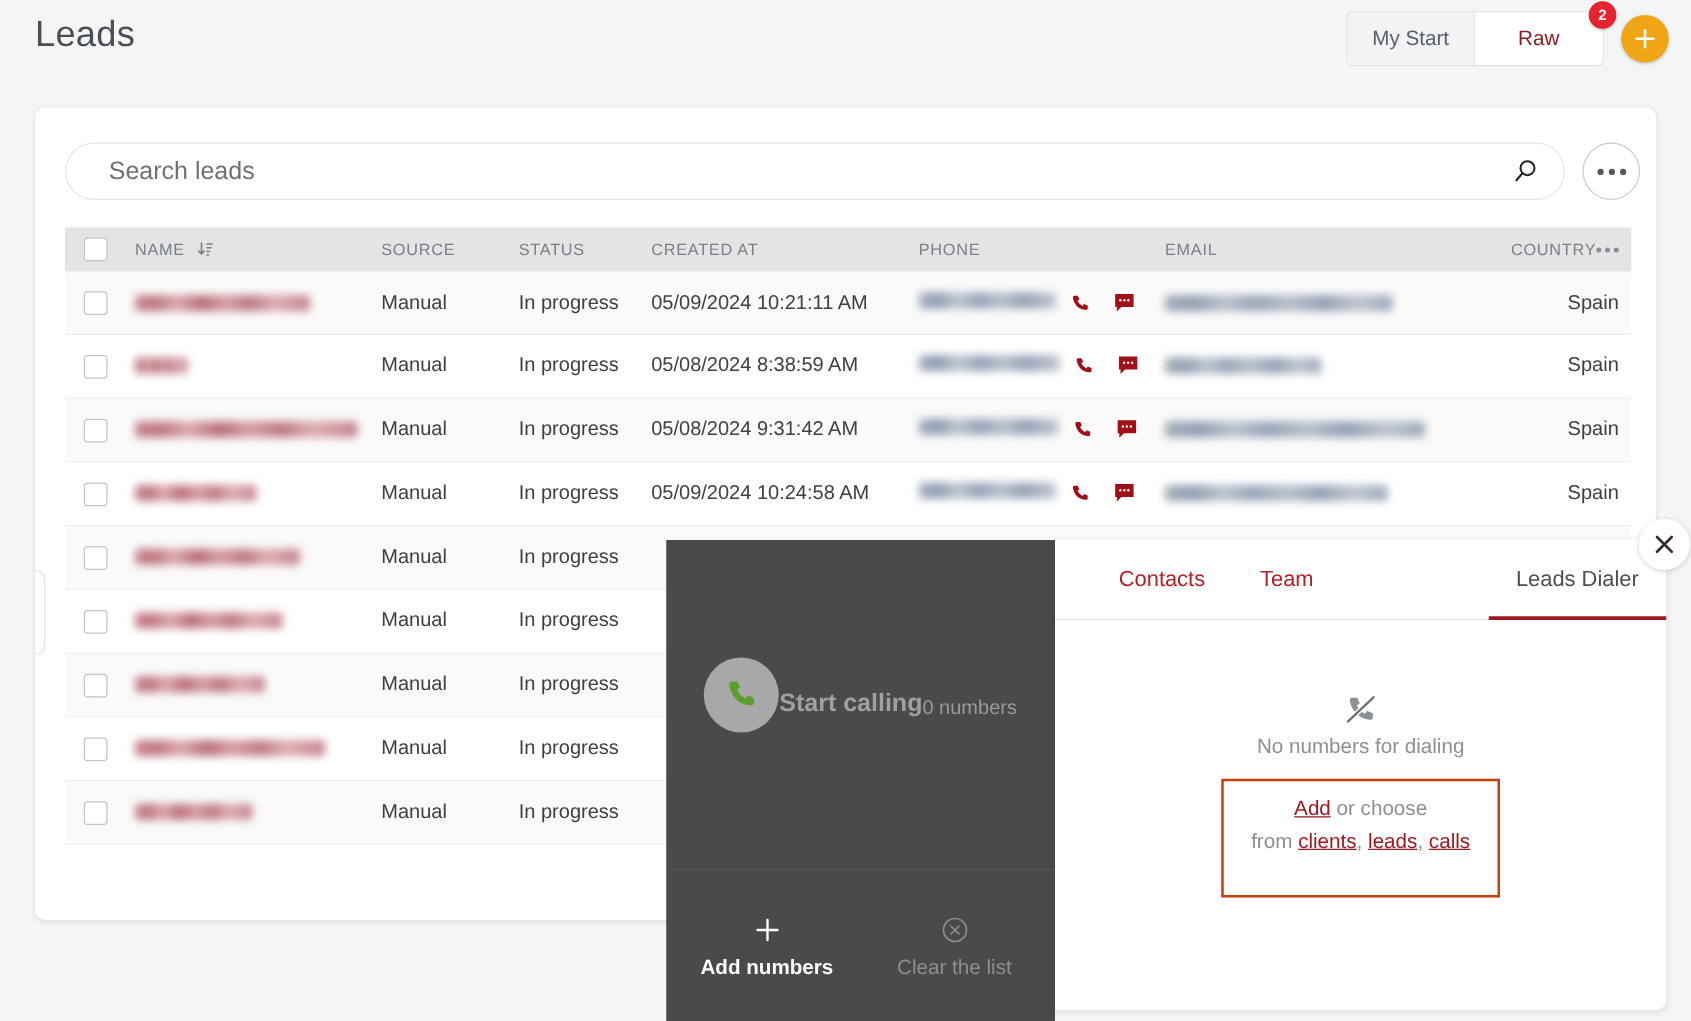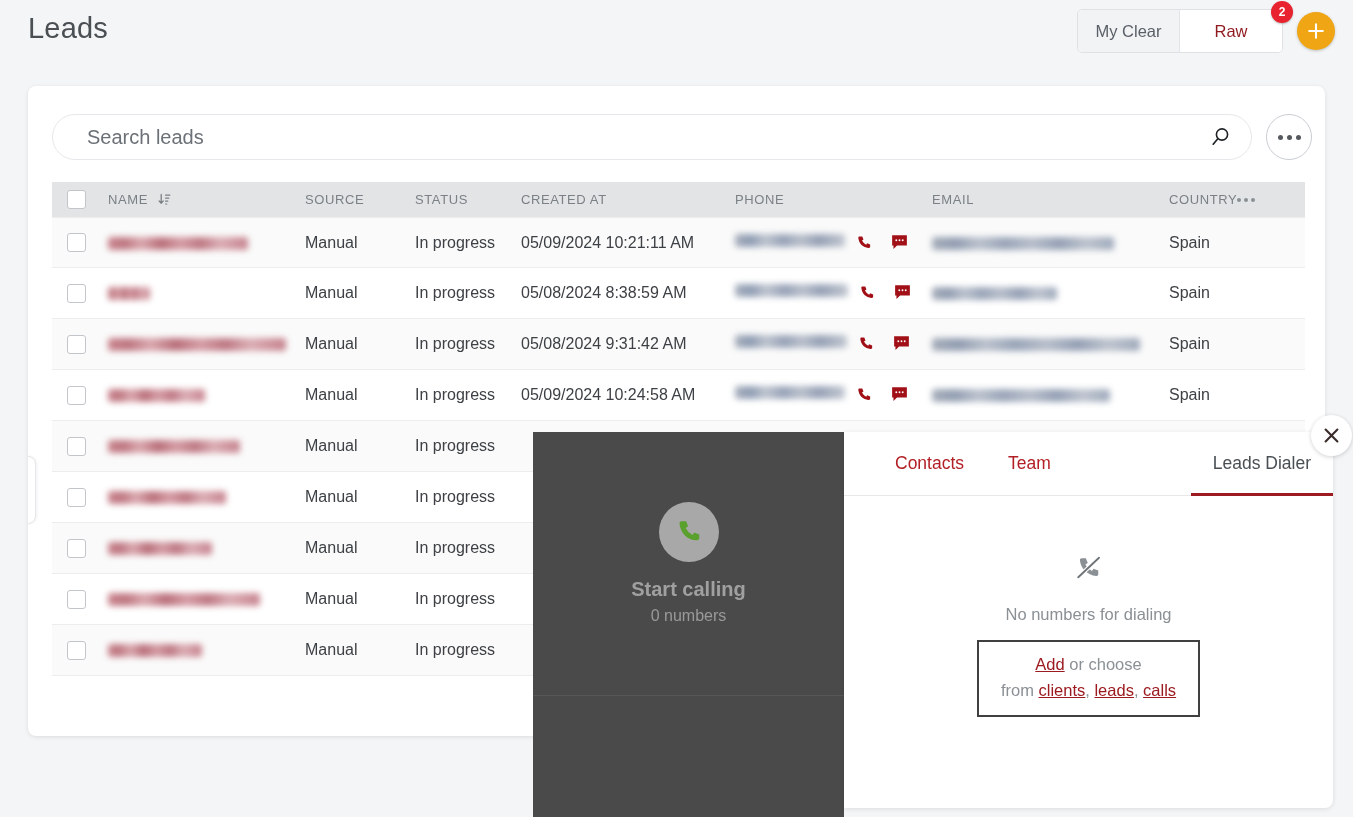--- a/index.html
+++ b/index.html
@@ -86,21 +86,21 @@
   .trow.even { background: #ffffff; }
   .trow:first-child { border-top: 1px solid #ededee; }
 
   .c-chk   { width: 48px; display: flex; justify-content: center; flex: none; }
   .c-name  { width: 205px; flex: none; padding-left: 8px; }
   .c-src   { width: 110px; flex: none; }
   .c-stat  { width: 106px; flex: none; }
   .c-date  { width: 214px; flex: none; }
   .c-phone { width: 197px; flex: none; display: flex; align-items: flex-start; }
   .c-email { width: 237px; flex: none; }
-  .c-ctry  { width: 136px; flex: none; display: flex; align-items: center; justify-content: flex-start; padding-right: 10px; }
+  .c-ctry  { width: 136px; flex: none; display: flex; align-items: center; justify-content: flex-end; padding-right: 10px; }
 
   .chk {
     width: 19px; height: 19px; border: 1px solid #c2c5c9; border-radius: 3px;
     background: #fff; cursor: pointer;
   }
   .sort-ico { display: inline-flex; vertical-align: -2px; margin-left: 6px; }
   .hdr-dots { display: flex; gap: 3px; }
   .hdr-dots i { width: 4px; height: 4px; border-radius: 50%; background: #8a8f95; display: block; }
 
   
@@ -121,21 +121,21 @@
     background: #fff; border: 1px solid #e6e7ea; border-radius: 8px;
     box-shadow: 1px 0 3px rgba(0,0,0,.06);
   }
 
   
   .dialer {
     position: absolute; left: 533px; top: 432px; width: 311px; height: 385px;
     background: #4a4a4a; color: #fff;
   }
   .dialer-top {
-    height: 264px; display: flex; flex-direction: column;
+    height: 264px; display: flex; 
     align-items: center; justify-content: center;
     border-bottom: 1px solid #575757;
   }
   .call-circle {
     width: 60px; height: 60px; border-radius: 50%; background: #a8a8a8;
     display: flex; align-items: center; justify-content: center; margin-bottom: 16px;
   }
   .start-calling { font-size: 20px; font-weight: bold; color: #a0a0a0; }
   .numbers-cnt { font-size: 16px; color: #9a9a9a; margin-top: 6px; }
   .dialer-actions {
@@ -165,43 +165,43 @@
   .tab.active { color: #4a4f54; }
   .tab.active::after {
     content: ""; position: absolute; left: 0; right: 0; bottom: 0;
     height: 3px; background: #9c1b20;
   }
   .tab-spacer { flex: 1; }
   .empty-wrap {
     display: flex; flex-direction: column; align-items: center;
     padding-top: 57px;
   }
-  .empty-txt { font-size: 16.5px; color: #8b9095; margin-top: 18px; }
+  .empty-txt { font-size: 16.5px; color: #8b9095; }
   .hint-box {
-    margin-top: 16px; border: 2px solid #404040; padding: 10px 22px 12px;
+    margin-top: 16px; border: 2px solid #c2410c; padding: 10px 22px 30px;
     text-align: center; line-height: 1.55;
   }
   .hint-line { font-size: 16.5px; color: #8b9095; }
   .hint-link { color: #9c1b20; text-decoration: underline; cursor: pointer; }
   .close-btn {
     position: absolute; left: 1311px; top: 415px; width: 41px; height: 41px;
     border-radius: 50%; background: #fff; box-shadow: 0 1px 4px rgba(0,0,0,.18);
     display: flex; align-items: center; justify-content: center; cursor: pointer; z-index: 5;
   }
 </style>
 </head>
 <body>
 
 <div id="app">
 
   <div class="page-title">Leads</div>
 
   <div class="seg-group">
     <div class="seg-btn inactive">
-      <span>My Clear</span>
+      <span>My Start</span>
     </div>
     <div class="seg-btn active">
       <span>Raw</span>
       <span class="badge">2</span>
     </div>
   </div>
 
   <div class="fab">
     <svg width="20" height="20" viewBox="0 0 20 20">
       <path d="M10 3.2v13.6M3.2 10h13.6" stroke="#fff" stroke-width="2.1" stroke-linecap="round"></path>
@@ -453,20 +453,39 @@
   <div class="dialer">
     <div class="dialer-top">
       <div class="call-circle">
         <svg width="30" height="30" viewBox="0 0 24 24">
           <path d="M6.6 3.4h3.1l1.6 4-2 1.3a12 12 0 0 0 5.6 5.6l1.3-2 4 1.6v3.1c0 .9-.8 1.6-1.7 1.5C11.2 18.9 5.1 12.8 4.4 5.1c-.1-.9.6-1.7 1.5-1.7z" fill="#5aa02c"></path>
         </svg>
       </div>
       <div class="start-calling">Start calling</div>
       <div class="numbers-cnt">0 numbers</div>
     </div>
+    <div class="dialer-actions">
+      <div class="dact primary">
+        <span class="glyph">
+          <svg width="24" height="24" viewBox="0 0 24 24">
+            <path d="M12 4v16M4 12h16" stroke="#ffffff" stroke-width="1.9" stroke-linecap="round"></path>
+          </svg>
+        </span>
+        <span class="lbl">Add numbers</span>
+      </div>
+      <div class="dact dim">
+        <span class="glyph">
+          <svg width="22" height="22" viewBox="0 0 22 22">
+            <circle cx="11" cy="11" r="9.2" fill="none" stroke="#8e8e8e" stroke-width="1.3"></circle>
+            <path d="M7.8 7.8l6.4 6.4M14.2 7.8l-6.4 6.4" stroke="#8e8e8e" stroke-width="1.3" stroke-linecap="round"></path>
+          </svg>
+        </span>
+        <span class="lbl">Clear the list</span>
+      </div>
+    </div>
   </div>
 
   <div class="rpanel">
     <div class="tabs">
       <div class="tab">Contacts</div>
       <div class="tab">Team</div>
       <div class="tab-spacer"></div>
       <div class="tab active">Leads Dialer</div>
     </div>
 

